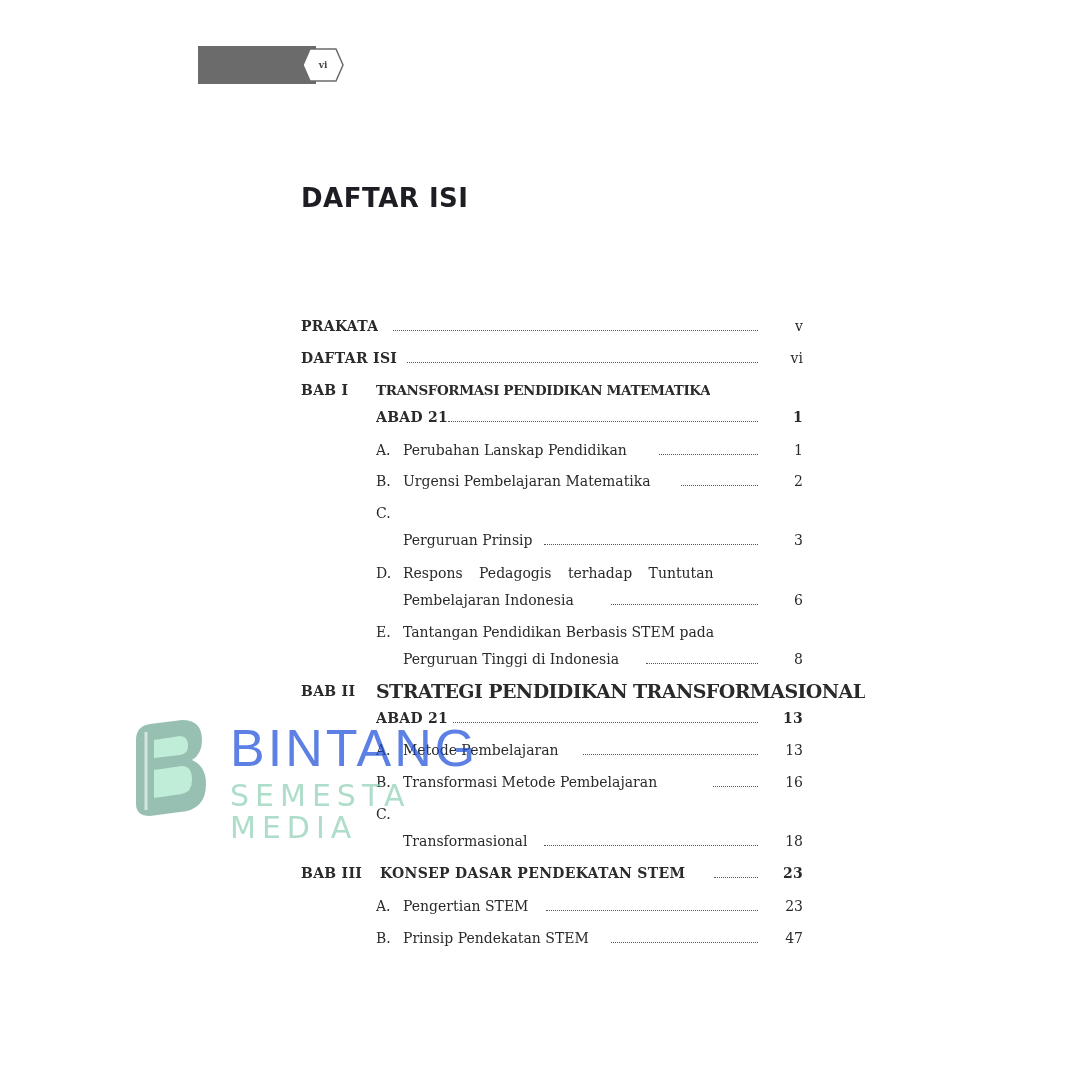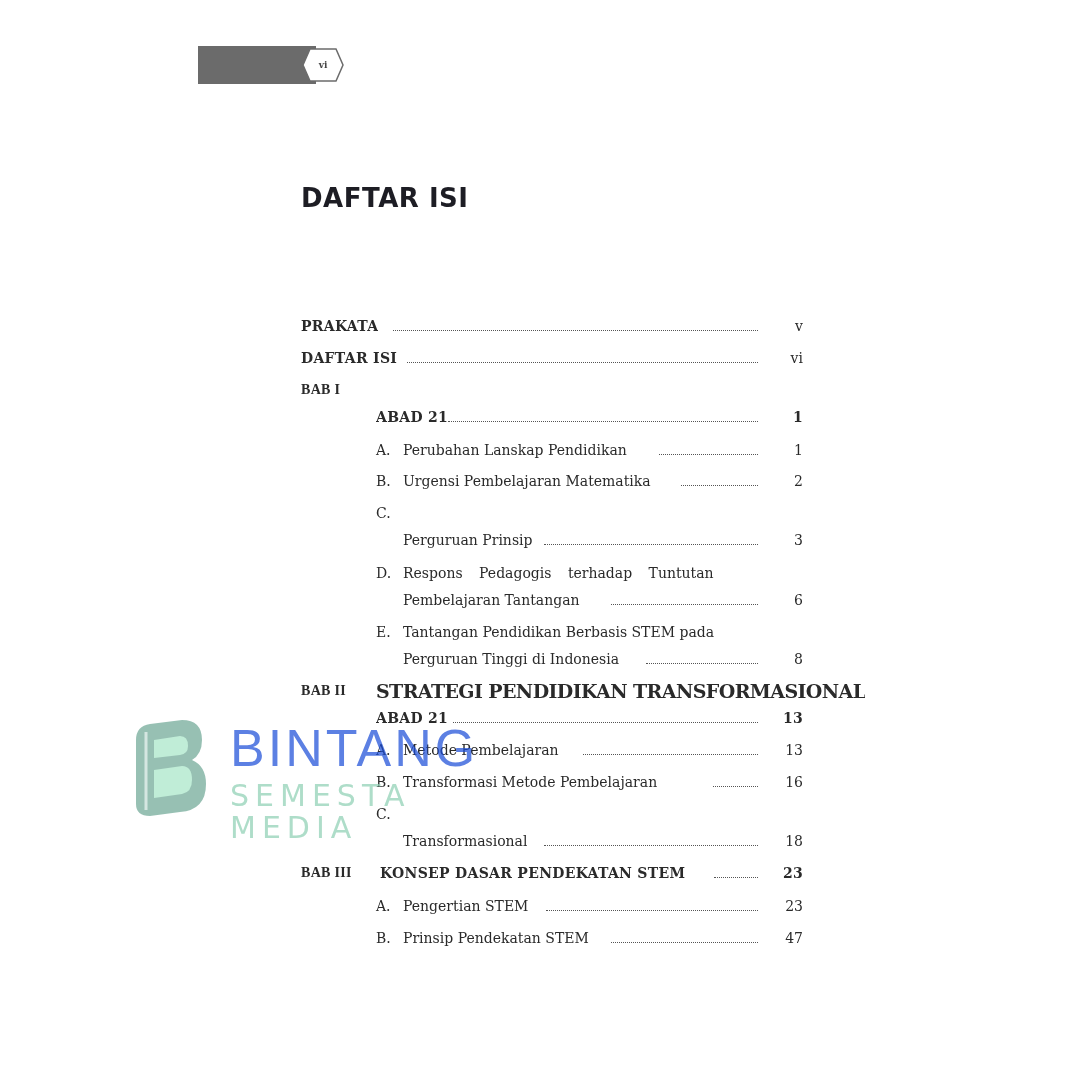--- a/index.html
+++ b/index.html
@@ -8,21 +8,21 @@
   .page-hex { position:absolute; left:302px; top:48px; width:42px; height:34px; }
   .page-hex svg { width:42px; height:34px; display:block; }
   .page-hex-label { position:absolute; left:302px; top:48px; width:42px; height:34px; line-height:34px; text-align:center; font-size:9px; font-weight:bold; color:#444; }
   .title { position:absolute; left:301px; top:183px; font-family:"DejaVu Sans", sans-serif; font-weight:bold; font-size:26px; letter-spacing:0.5px; color:#1d1d24; }
   .toc { position:absolute; left:301px; top:0; width:510px; }
   .row { position:absolute; left:0; width:510px; font-size:14px; height:20px; line-height:20px; }
   .lead { position:absolute; white-space:nowrap; overflow:hidden; }
   .dots { position:absolute; border-bottom:1.5px dotted #555; height:0; }
   .pg { position:absolute; right:8px; text-align:right; font-weight:normal; }
   .bold { font-weight:bold; letter-spacing:0.3px;text-align:center; }
-  .bab-label { position:absolute; left:0; font-weight:bold; letter-spacing:0.3px;font-family:Liberation Serif, serif; }
+  .bab-label { position:absolute; left:0; font-weight:bold; letter-spacing:0.3px; }
   .sub-letter { position:absolute; left:75px; }
   .watermark { position:absolute; left:130px; top:718px; opacity:0.72; pointer-events:none; }
   .wm-big { position:absolute; left:100px; top:-8px; font-family:Liberation Sans, sans-serif; font-size:52px; color:#1d4ed8; letter-spacing:3px; line-height:76px; }
   .wm-small { position:absolute; left:100px; top:62px; font-family:"DejaVu Sans", sans-serif; font-size:30px; color:#8fd0b4; letter-spacing:6px; line-height:32px; }
 </style>
 </head>
 <body>
 
 <div class="header-bar"></div>
 <div class="page-hex">
@@ -43,20 +43,21 @@
   </div>
 
   <div class="row" style="top:348px">
     <span class="lead bold" style="left:0">DAFTAR ISI</span>
     <span class="dots" style="left:106px; width:351px; top:14px"></span>
     <span class="pg">vi</span>
   </div>
 
   <div class="row" style="top:380px">
     <span class="bab-label">BAB I</span>
+    <span class="lead bold" style="left:75px; font-size:13.5px; letter-spacing:-0.4px">TRANSFORMASI PENDIDIKAN MATEMATIKA</span>
   </div>
   <div class="row" style="top:407px">
     <span class="lead bold" style="left:75px">ABAD 21</span>
     <span class="dots" style="left:147px; width:310px; top:14px"></span>
     <span class="pg bold">1</span>
   </div>
 
   <div class="row" style="top:440px">
     <span class="sub-letter">A.</span>
     <span class="lead" style="left:102px">Perubahan Lanskap Pendidikan</span>
@@ -78,21 +79,21 @@
     <span class="lead" style="left:102px">Perguruan Prinsip</span>
     <span class="dots" style="left:243px; width:214px; top:14px"></span>
     <span class="pg">3</span>
   </div>
 
   <div class="row" style="top:563px">
     <span class="sub-letter">D.</span>
     <span class="lead" style="left:102px; word-spacing:12px">Respons Pedagogis terhadap Tuntutan</span>
   </div>
   <div class="row" style="top:590px">
-    <span class="lead" style="left:102px">Pembelajaran Tantangan</span>
+    <span class="lead" style="left:102px">Pembelajaran Indonesia</span>
     <span class="dots" style="left:310px; width:147px; top:14px"></span>
     <span class="pg">6</span>
   </div>
 
   <div class="row" style="top:622px">
     <span class="sub-letter">E.</span>
     <span class="lead" style="left:102px">Tantangan Pendidikan Berbasis STEM pada</span>
   </div>
   <div class="row" style="top:649px">
     <span class="lead" style="left:102px">Perguruan Tinggi di Indonesia</span>

